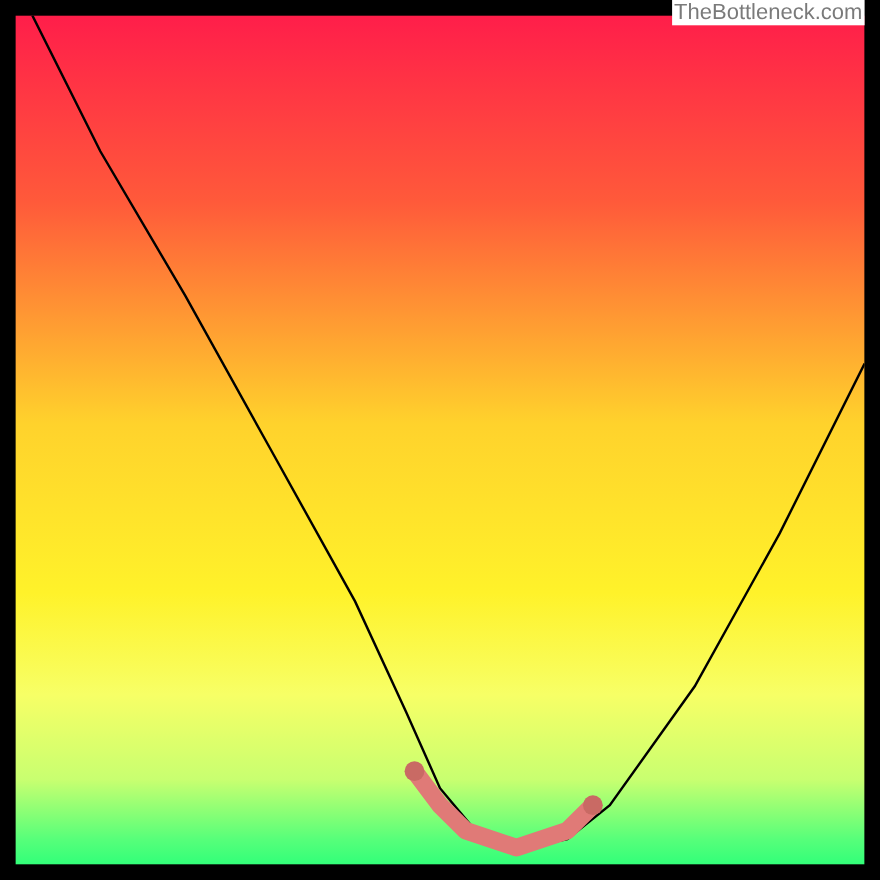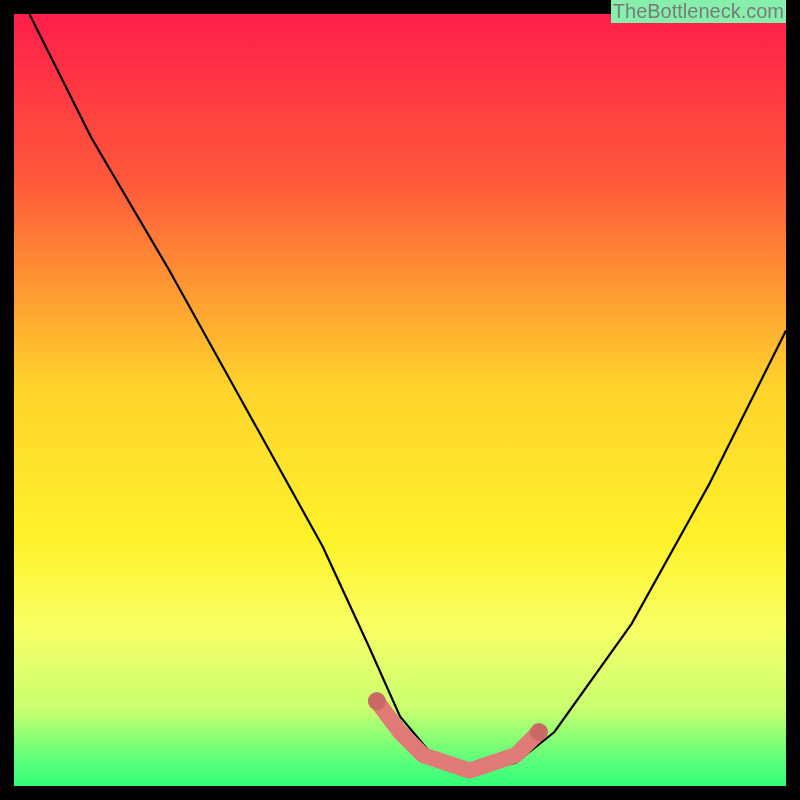--- a/index.html
+++ b/index.html
@@ -26,21 +26,21 @@
     width: 772px;
     height: 772px;
   }
   .watermark {
     position: absolute;
     top: 0;
     right: 14px;
     color: #7a7a7a;
     font-size: 20px;
     font-weight: 500;
-    background: #86efac;
+    background: #ffffff;
     padding: 0 2px 1px 2px;
     line-height: 22px;
   }
 </style>
 </head>
 <body>
 
 <div class="frame">
   <svg class="plot" viewBox="0 0 772 772" preserveAspectRatio="none">
     <defs>

